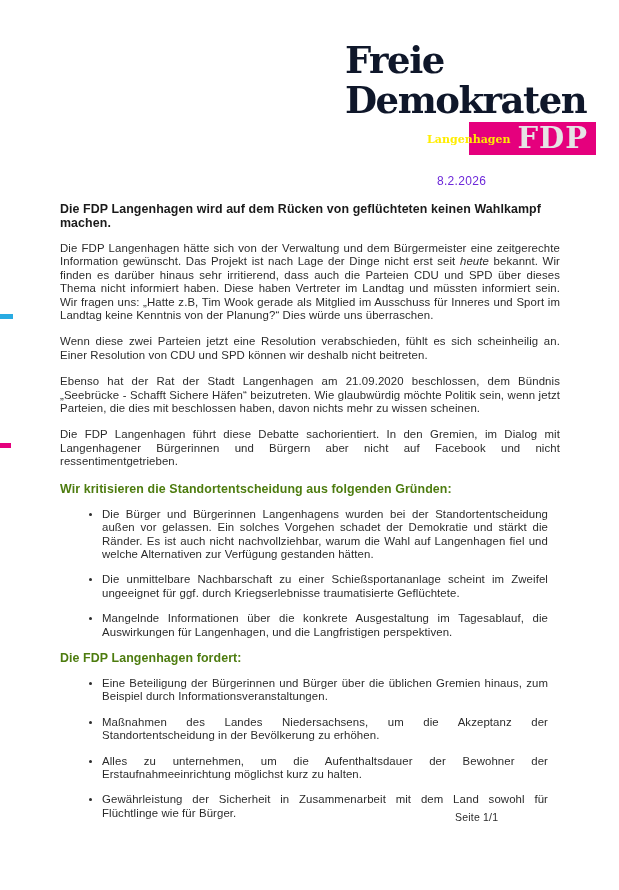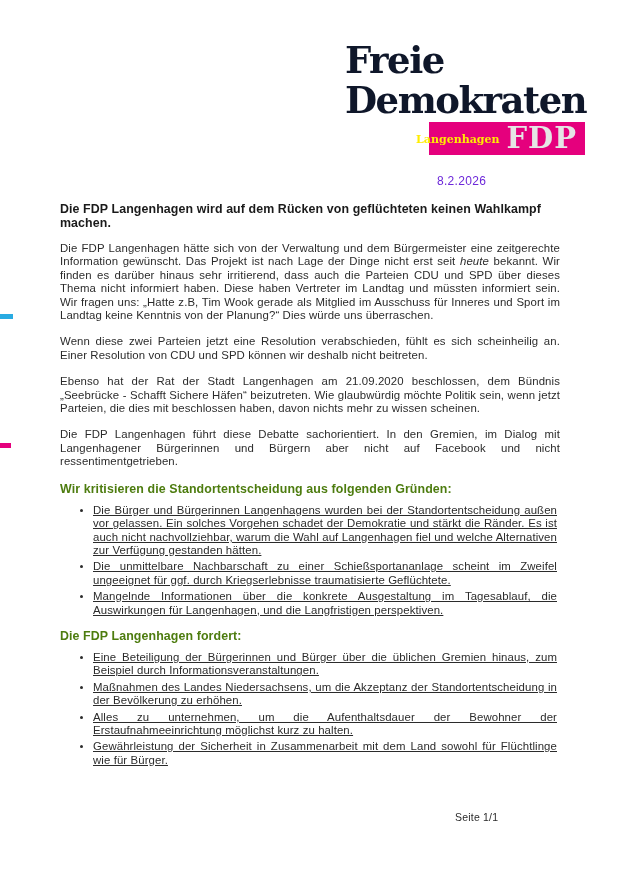--- a/index.html
+++ b/index.html
@@ -20,22 +20,22 @@
   .logo-wordmark {
     position:absolute; left:345px; top:40px;
     font-family:"DejaVu Serif","Liberation Serif",serif;
     font-weight:bold;
     font-size:37px; line-height:40px;
     letter-spacing:-1.5px;
     color:#0f172a;
     white-space:nowrap;
   }
   .logo-badge {
-    position:absolute; right:34px; top:122px;
-    width:156px; height:33px;
+    position:absolute; right:23px; top:122px;
+    width:127px; height:33px;
     background:#E5007D;
     display:flex; align-items:center; justify-content:flex-end;
     padding:0 8px 0 0; box-sizing:border-box;
   }
   .logo-local {
     font-family:"DejaVu Serif","Liberation Serif",serif;
     font-weight:bold;
     font-size:11px;
     color:#FFED00;
     margin-right:7px;
@@ -84,23 +84,22 @@
     font-weight:bold; color:#4d7c0f;
     margin:0 0 8px 0;
     text-align:left;
   }
   ul.bullets {
     margin:0 0 12px 0;
     padding:0 0 0 30px;
     list-style:disc;
   }
   ul.bullets li {
-    margin:3px; padding:0 0 0 0;
+    margin:12px; padding:0 0 0 0;
     text-align:justify;
-    text-decoration:underline;
   }
   ul.bullets li::marker { font-size:10px; }
 </style>
 </head>
 <body>
 
 <div class="page">
 
   <div class="logo-wordmark">
     <div>Freie</div>

